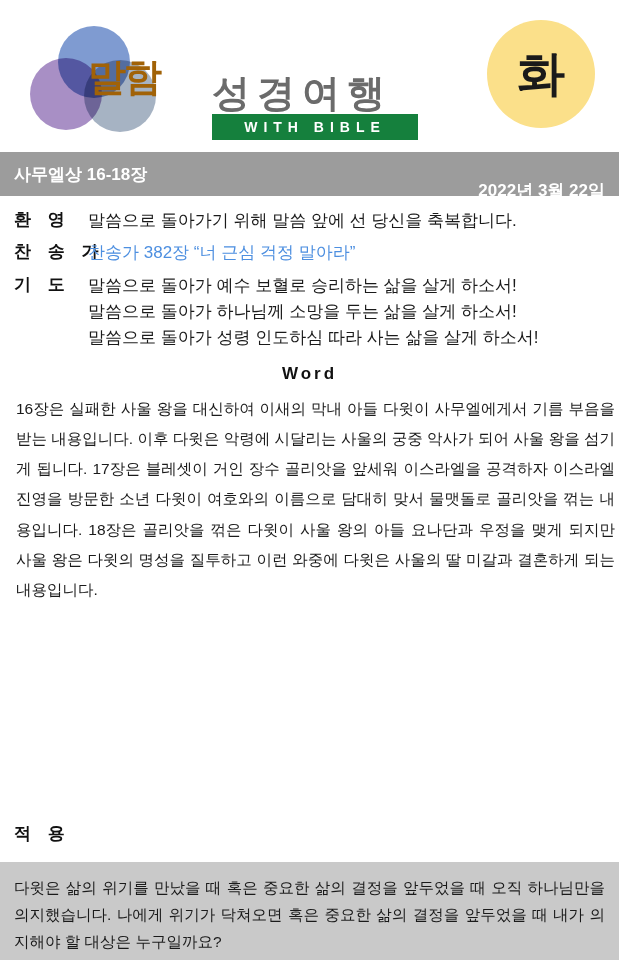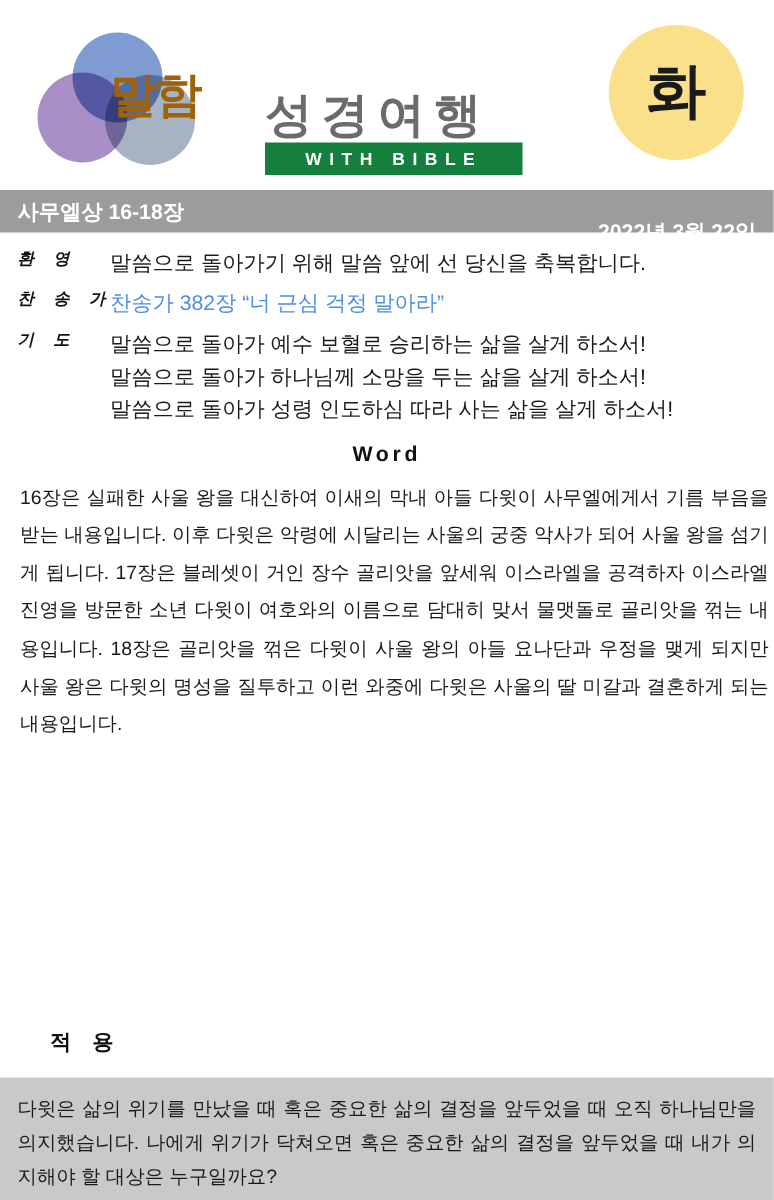--- a/index.html
+++ b/index.html
@@ -109,21 +109,21 @@
   }
   .day-badge span {
     font-size: 48px;
     font-weight: bold;
     color: #1a1a1a;
     line-height: 1;
   }
 
   
   .titlebar {
-    height: 34px;
+    height: 44px;
     background: #9c9c9c;
     display: flex;
     align-items: center;
     justify-content: space-between;
     padding: 0 14px 0 14px;
     color: #ffffff;
   }
   .titlebar .passage {
     font-size: 17px;
     font-weight: bold;
@@ -139,26 +139,25 @@
     padding: 12px 14px 0 14px;
   }
   .row {
     display: flex;
     align-items: flex-start;
     margin-bottom: 6px;
   }
   .row-label {
     width: 74px;
     flex: none;
-    font-size: 13px;
+    font-size: 17px;
     font-weight: bold;
     color: #111111;
     letter-spacing: 6px;
     white-space: nowrap;
-    font-style: italic;
   }
   .row-body {
     font-size: 17px;
     color: #1a1a1a;
     line-height: 1.55;
   }
   .row-body.accent {
     color: #4d8fe0;
   }
   .row-body .line { display: block; }
@@ -182,21 +181,20 @@
 
   
   .apply-head {
     position: absolute;
     left: 14px;
     top: 822px;
     font-size: 17px;
     font-weight: bold;
     letter-spacing: 6px;
     color: #111111;
-    margin-left: 26px;
   }
   .apply-box {
     position: absolute;
     left: 0;
     top: 862px;
     width: 619px;
     min-height: 98px;
     background: #c9c9c9;
     padding: 12px 14px 14px 14px;
     font-size: 15.5px;

